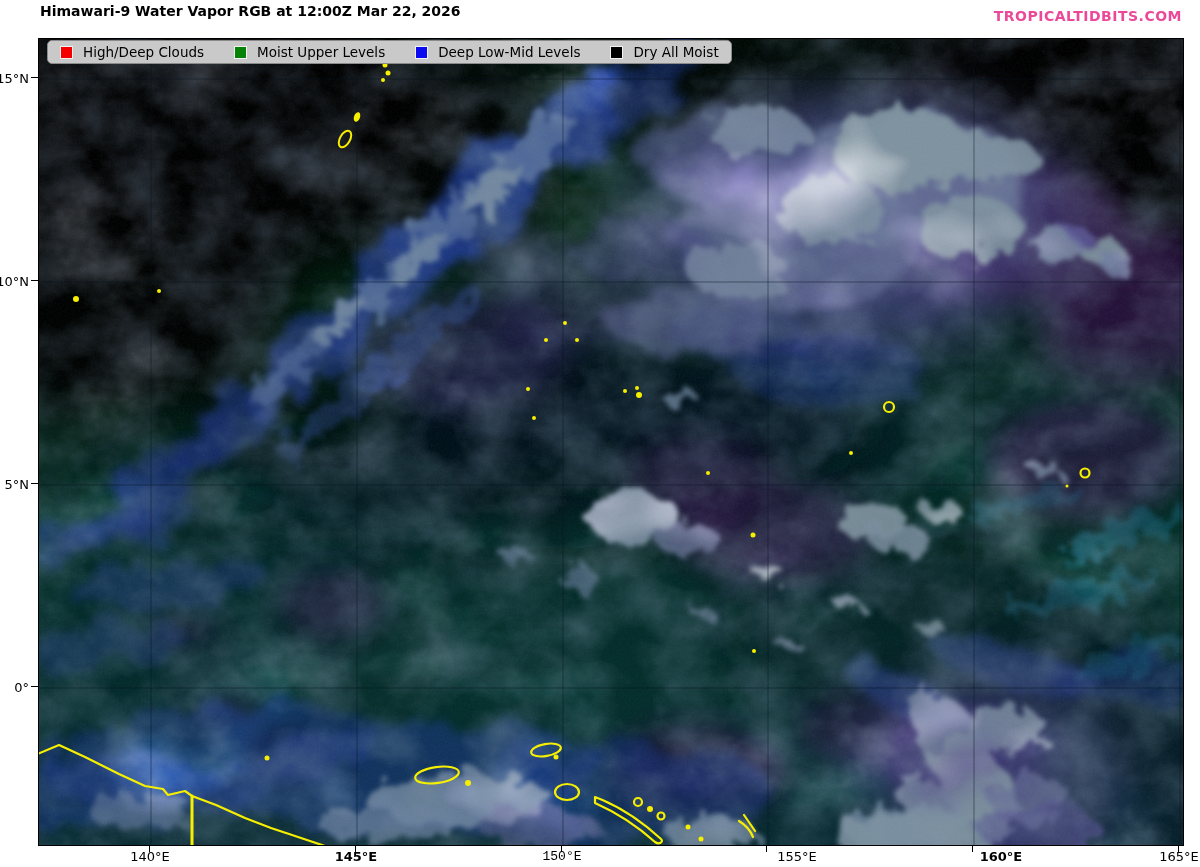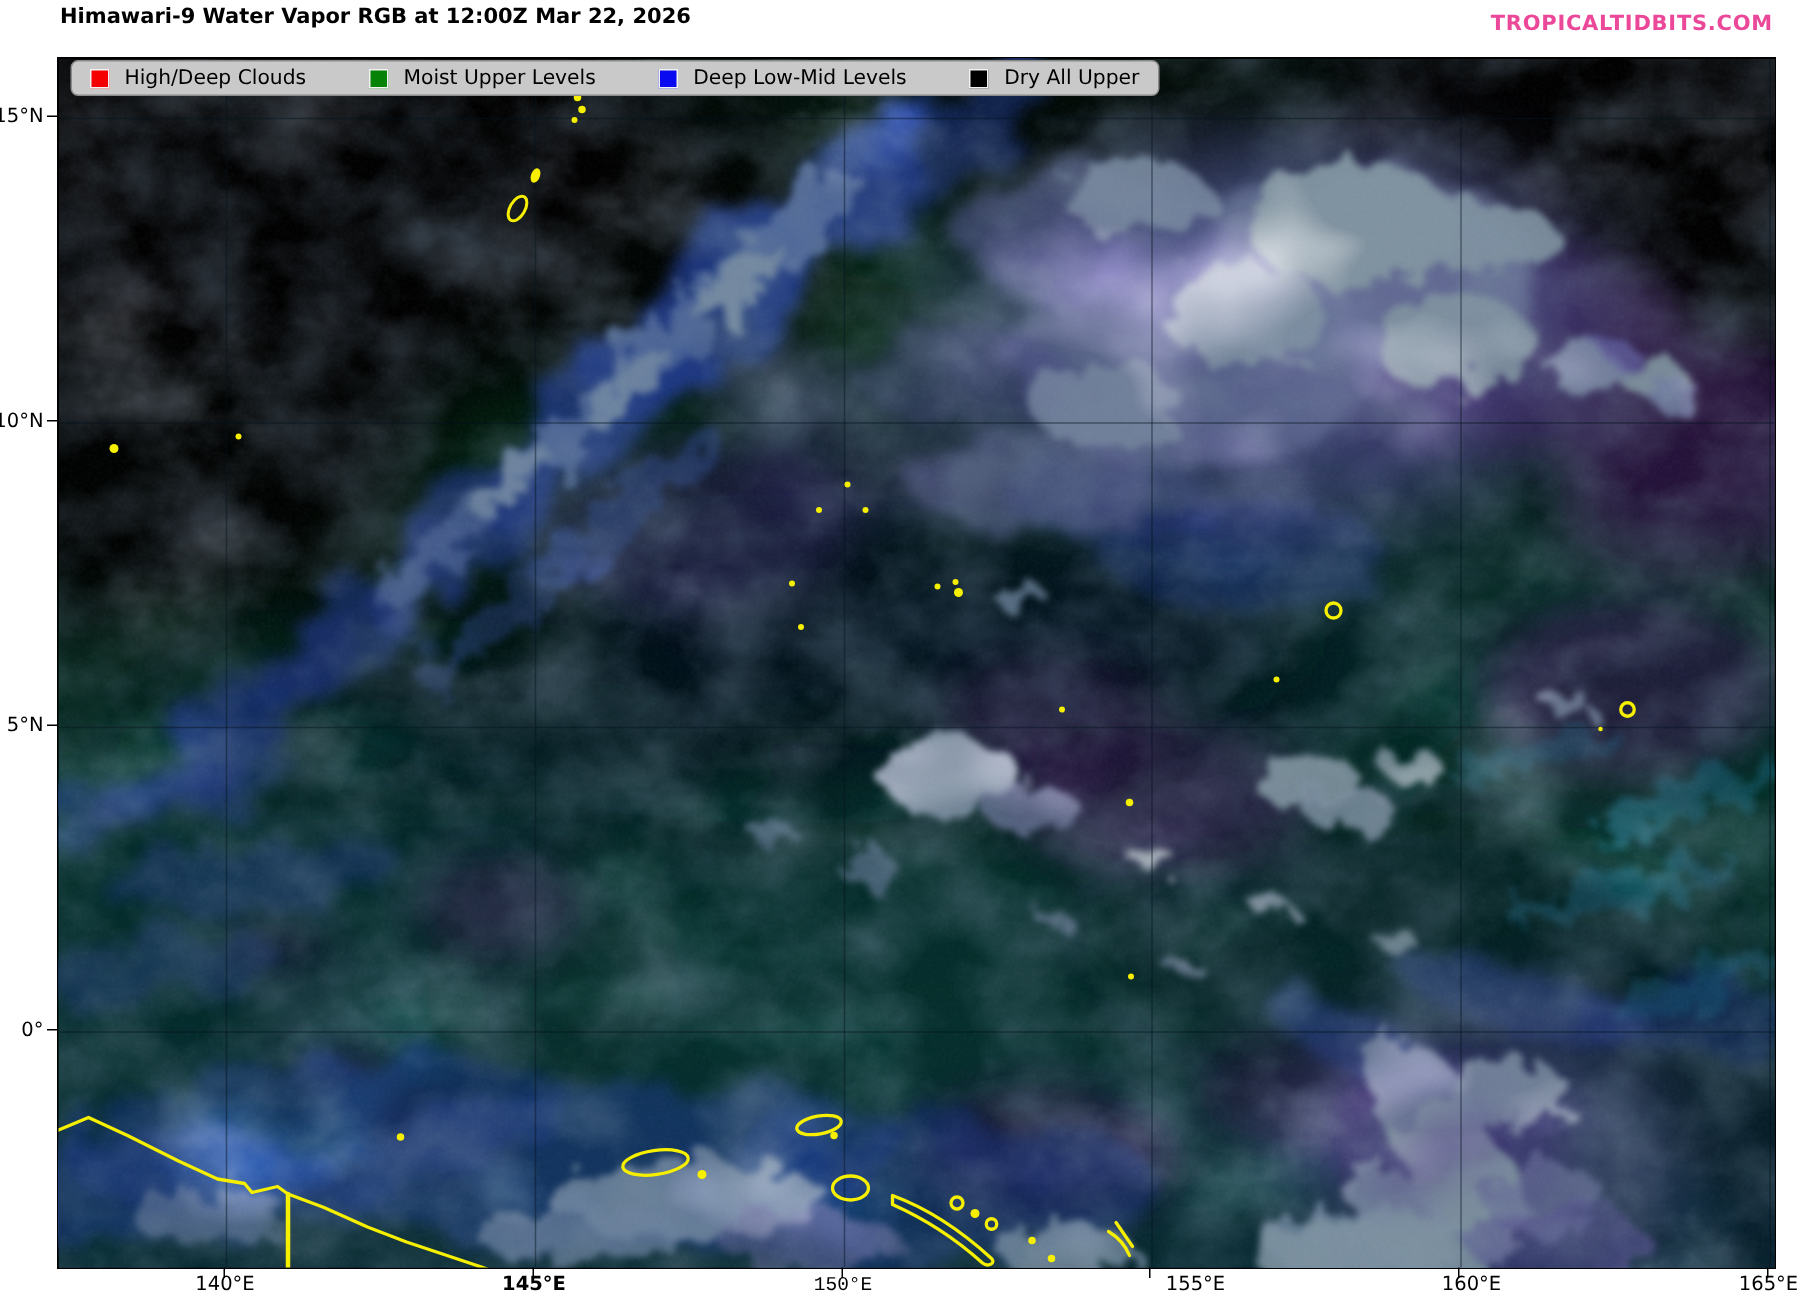--- a/index.html
+++ b/index.html
@@ -6,21 +6,21 @@
   body{font-family:"DejaVu Sans","Liberation Sans",sans-serif;}
   #stage{position:relative;width:1200px;height:867px;background:#ffffff;overflow:hidden;}
 
   .title{position:absolute;left:40px;top:3px;font-size:14px;font-weight:bold;color:#000;white-space:nowrap;}
   .watermark{position:absolute;right:18px;top:8px;font-size:14px;font-weight:bold;color:#ec4899;letter-spacing:.5px;white-space:nowrap;}
 
   .map{position:absolute;left:38px;top:38px;width:1144px;height:806px;background:#000;border:1px solid #000;box-sizing:content-box;}
   .map svg{position:absolute;left:0;top:0;display:block;}
 
   .legend{position:absolute;left:8px;top:1px;height:22px;display:inline-flex;align-items:center;
-          column-gap:42px;padding:0 12px;background:#c9c9c9;border:1px solid #8a8a8a;border-radius:5px;
+          column-gap:30px;padding:0 12px;background:#c9c9c9;border:1px solid #8a8a8a;border-radius:5px;
           font-size:13.5px;color:#000;z-index:30;white-space:nowrap;}
   .legend-item{display:flex;align-items:center;gap:10px;}
   .swatch{width:13px;height:13px;border:1px solid #f2f2f2;box-sizing:border-box;flex:0 0 auto;}
 
   .lat-label{position:absolute;width:34px;text-align:right;font-size:13px;color:#000;transform:translateY(-50%);}
   .lat-tickmark{position:absolute;width:7px;height:1.3px;background:#000;}
   .lon-label{position:absolute;width:50px;text-align:center;font-size:13px;color:#000;}
   .lon-tickmark{position:absolute;width:1.3px;height:7px;background:#000;}
 </style>
 </head>
@@ -306,21 +306,21 @@
       <div class="legend-item">
         <span class="swatch" style="background-color: rgb(6, 130, 6);"></span>
         <span>Moist Upper Levels</span>
       </div>
       <div class="legend-item">
         <span class="swatch" style="background-color: rgb(10, 10, 240);"></span>
         <span>Deep Low-Mid Levels</span>
       </div>
       <div class="legend-item">
         <span class="swatch" style="background-color: rgb(0, 0, 0);"></span>
-        <span>Dry All Upper</span>
+        <span>Dry All Moist</span>
       </div>
     </div>
   </div>
 
   <div class="lat-tickmark" style="left:31px;top:77px;"></div>
   <div class="lat-tickmark" style="left:31px;top:280px;"></div>
   <div class="lat-tickmark" style="left:31px;top:483px;"></div>
   <div class="lat-tickmark" style="left:31px;top:686px;"></div>
   <div class="lat-label" style="left:-5px;top:78px;">15°N</div>
   <div class="lat-label" style="left:-5px;top:281px;">10°N</div>
@@ -330,16 +330,16 @@
   <div class="lon-tickmark" style="left:149px;top:845px;"></div>
   <div class="lon-tickmark" style="left:355px;top:845px;"></div>
   <div class="lon-tickmark" style="left:561px;top:845px;"></div>
   <div class="lon-tickmark" style="left:766px;top:845px;"></div>
   <div class="lon-tickmark" style="left:972px;top:845px;"></div>
   <div class="lon-tickmark" style="left:1178px;top:845px;"></div>
   <div class="lon-label" style="left:125px;top:849px;">140°E</div>
   <div class="lon-label" style="left:331px;top:849px;font-weight:bold;">145°E</div>
   <div class="lon-label" style="left:537px;top:849px;font-family:Liberation Mono, monospace;">150°E</div>
   <div class="lon-label" style="left:772px;top:849px;">155°E</div>
-  <div class="lon-label" style="left:956px;top:849px;">160°E</div>
+  <div class="lon-label" style="left:976px;top:849px;font-weight:bold;">160°E</div>
   <div class="lon-label" style="left:1154px;top:849px;">165°E</div>
 
 </div>
 
 </body></html>

